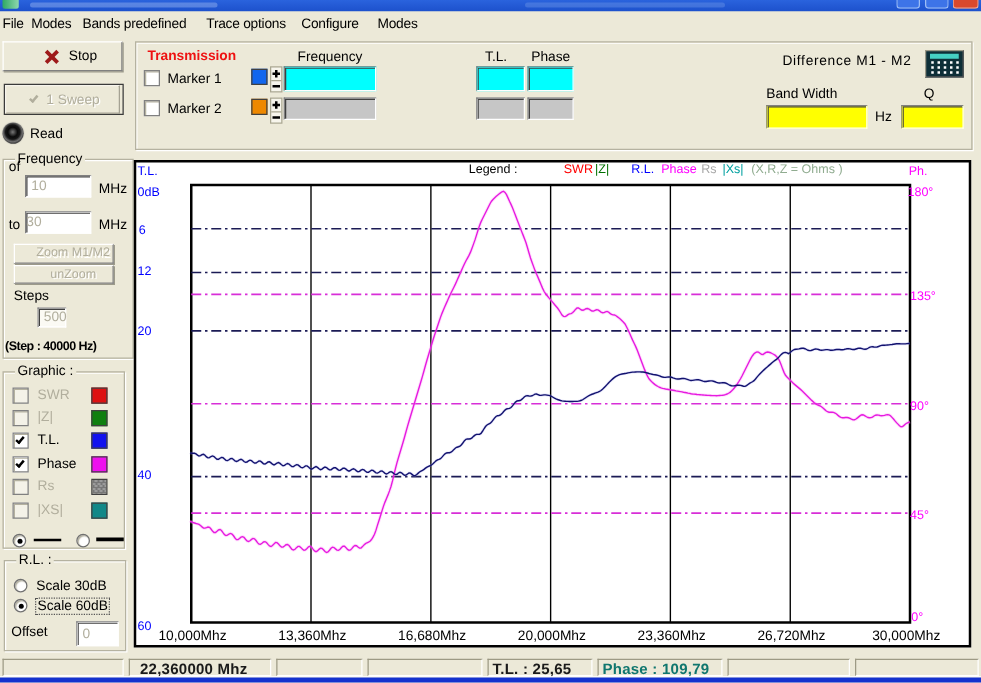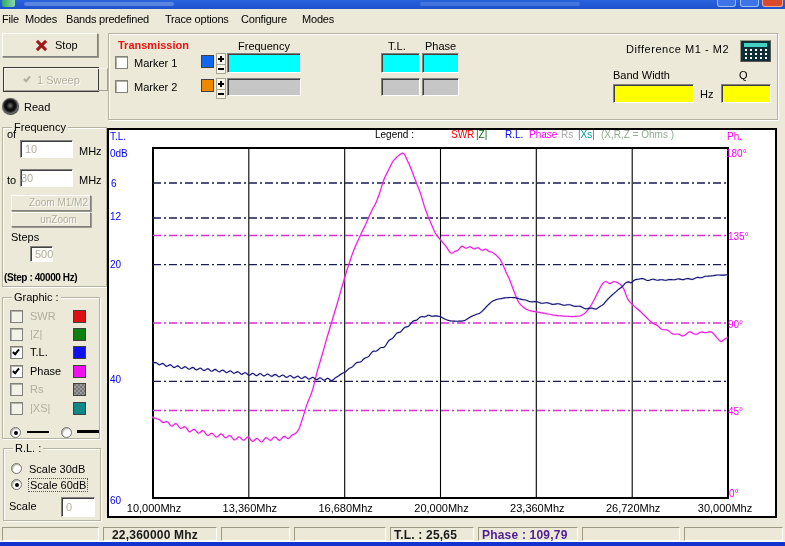--- a/index.html
+++ b/index.html
@@ -46,21 +46,21 @@
 
 <div class="abs raised" style="left:2px;top:33px;width:96px;height:24px;">
   <div class="abs" style="left:32px;top:5px;width:14px;height:12px;">
     <div class="abs" style="left:0;top:4.5px;width:13px;height:3px;background:#9E1A1A;transform:rotate(45deg);"></div>
     <div class="abs" style="left:0;top:4.5px;width:13px;height:3px;background:#9E1A1A;transform:rotate(-45deg);"></div>
   </div>
   <span class="abs lab" style="left:52px;top:5px;">Stop</span>
 </div>
 
 <div class="abs" style="left:3px;top:67px;width:96px;height:25px;background:#ECE9D8;border:1px solid #3A3A3A;">
-  <div class="abs" style="left:0;top:0;width:104px;height:23px;border-top:1px solid #F6F4EC;border-left:1px solid #F6F4EC;border-bottom:1px solid #A5A293;border-right:1px solid #A5A293;">
+  <div class="abs" style="left:0;top:0;width:92px;height:23px;border-top:1px solid #F6F4EC;border-left:1px solid #F6F4EC;border-bottom:1px solid #A5A293;border-right:1px solid #A5A293;">
     <div class="abs" style="left:20px;top:6px;width:4px;height:7px;border-right:2px solid #B1AE9D;border-bottom:2px solid #B1AE9D;transform:rotate(40deg);"></div>
     <span class="abs lab gtx" style="left:32px;top:5px;text-shadow:1px 1px 0 #FFF;">1 Sweep</span>
   </div>
 </div>
 
 <div class="abs" style="left:2px;top:98px;width:17px;height:17px;border-radius:50%;background:radial-gradient(circle at 48% 45%, #777 0%, #0A0A0A 30%, #161616 45%, #6E6E6E 60%, #2A2A2A 75%, #555 90%);box-shadow:0 0 1px #888;"></div>
 <span class="abs lab" style="left:24px;top:101px;">Read</span>
 
 <div class="abs group" style="left:2px;top:127px;width:105px;height:160px;">
   <span class="glabel" style="left:9px;">Frequency</span>
@@ -119,21 +119,21 @@
 <div class="abs" style="left:77px;top:430px;width:22px;height:3px;background:#000;"></div>
 
 <div class="abs group" style="left:3px;top:448px;width:98px;height:73px;">
   <span class="glabel" style="left:9px;">R.L. :</span>
   <div class="radio" style="left:7px;top:14px;"></div>
   <span class="abs lab" style="left:25px;top:14px;">Scale 30dB</span>
   <div class="radio" style="left:7px;top:30px;">
       <div class="rdot"></div>
     </div>
   <span class="abs lab" style="left:25px;top:30px;outline:1px dotted #555;padding:0 1px;">Scale 60dB</span>
-  <span class="abs lab" style="left:5px;top:51px;">Scale</span>
+  <span class="abs lab" style="left:5px;top:51px;">Offset</span>
   <div class="abs sunk" style="left:57px;top:48px;width:34px;height:20px;background:#FFFFFF;">
       <span class="gtx" style="position:absolute;left:4px;top:3px;">0</span>
     </div>
 </div>
 
 <div class="abs group" style="left:108px;top:33px;width:670px;height:87px;">
   <span class="abs lab" style="left:9px;top:5px;font-weight:bold;color:#EE1111;">Transmission</span>
   <div class="cb" style="left:6px;top:22px;"></div>
   <span class="abs lab" style="left:25px;top:23px;">Marker 1</span>
   <div class="cb" style="left:6px;top:46px;"></div>
@@ -244,19 +244,19 @@
 <div class="abs" style="left:2px;top:0;width:97px;height:14px;border:1px solid;border-color:#9D9A84 #FFFFFF #FFFFFF #9D9A84;background:#ECE9D8;"></div>
 <div class="abs" style="left:103px;top:0;width:114px;height:14px;border:1px solid;border-color:#9D9A84 #FFFFFF #FFFFFF #9D9A84;background:#ECE9D8;">
       <span style="position:absolute;left:8px;top:0px;font-weight:bold;color:#1A1A1A;font-size:12px;letter-spacing:0.2px;white-space:nowrap;">22,360000 Mhz</span>
     </div>
 <div class="abs" style="left:221px;top:0;width:69px;height:14px;border:1px solid;border-color:#9D9A84 #FFFFFF #FFFFFF #9D9A84;background:#ECE9D8;"></div>
 <div class="abs" style="left:294px;top:0;width:92px;height:14px;border:1px solid;border-color:#9D9A84 #FFFFFF #FFFFFF #9D9A84;background:#ECE9D8;"></div>
 <div class="abs" style="left:390px;top:0;width:84px;height:14px;border:1px solid;border-color:#9D9A84 #FFFFFF #FFFFFF #9D9A84;background:#ECE9D8;">
       <span style="position:absolute;left:3px;top:0px;font-weight:bold;color:#1A1A1A;font-size:12px;letter-spacing:0.2px;white-space:nowrap;">T.L. : 25,65</span>
     </div>
 <div class="abs" style="left:478px;top:0;width:100px;height:14px;border:1px solid;border-color:#9D9A84 #FFFFFF #FFFFFF #9D9A84;background:#ECE9D8;">
-      <span style="position:absolute;left:3px;top:0px;font-weight:bold;color:#4c1d95;font-size:12px;letter-spacing:0.2px;white-space:nowrap;">Phase : 109,79</span>
+      <span style="position:absolute;left:3px;top:0px;font-weight:bold;color:#0f766e;font-size:12px;letter-spacing:0.2px;white-space:nowrap;">Phase : 109,79</span>
     </div>
 <div class="abs" style="left:582px;top:0;width:98px;height:14px;border:1px solid;border-color:#9D9A84 #FFFFFF #FFFFFF #9D9A84;background:#ECE9D8;"></div>
 <div class="abs" style="left:684px;top:0;width:99px;height:14px;border:1px solid;border-color:#9D9A84 #FFFFFF #FFFFFF #9D9A84;background:#ECE9D8;"></div>
 </div>
 <div class="abs" style="left:0;top:541px;width:785px;height:1px;background:#FFFFFF;"></div>
 <div class="abs" style="left:0;top:542px;width:785px;height:4px;background:#1432CE;"></div>
 
 </body></html>

